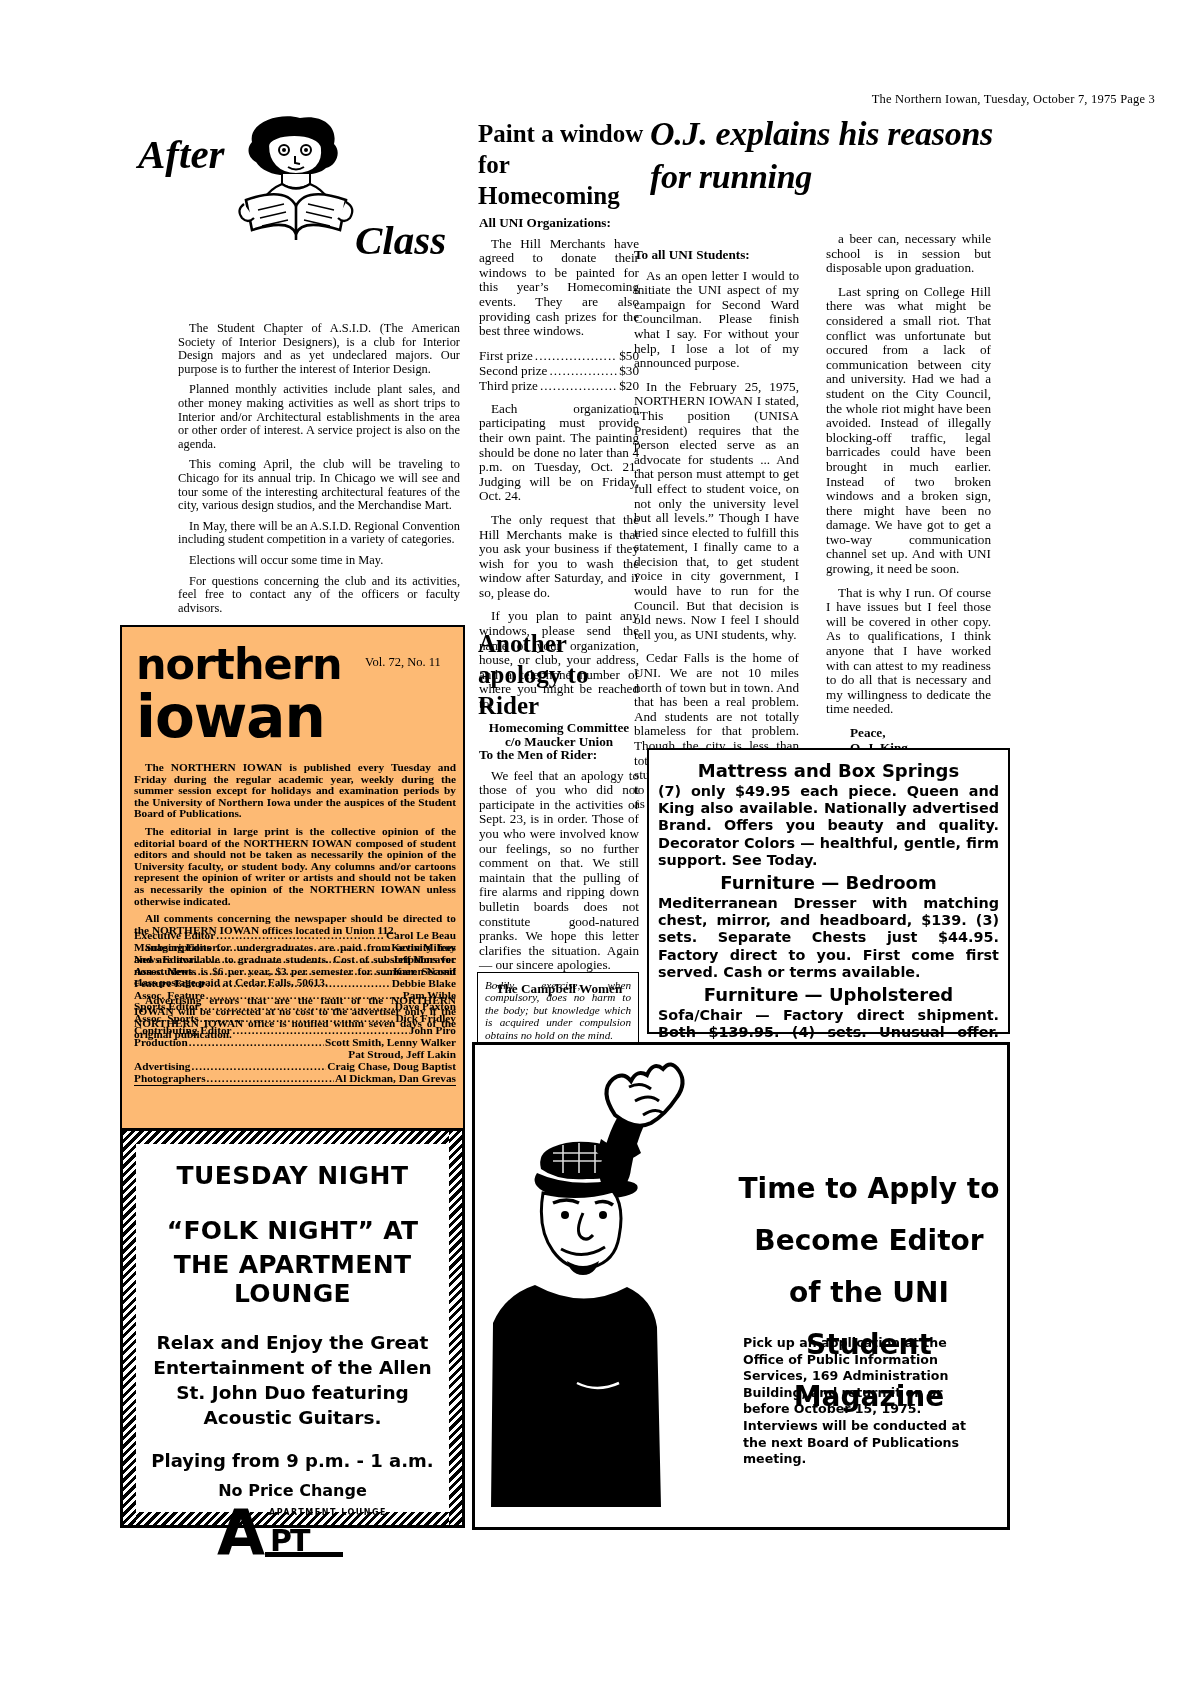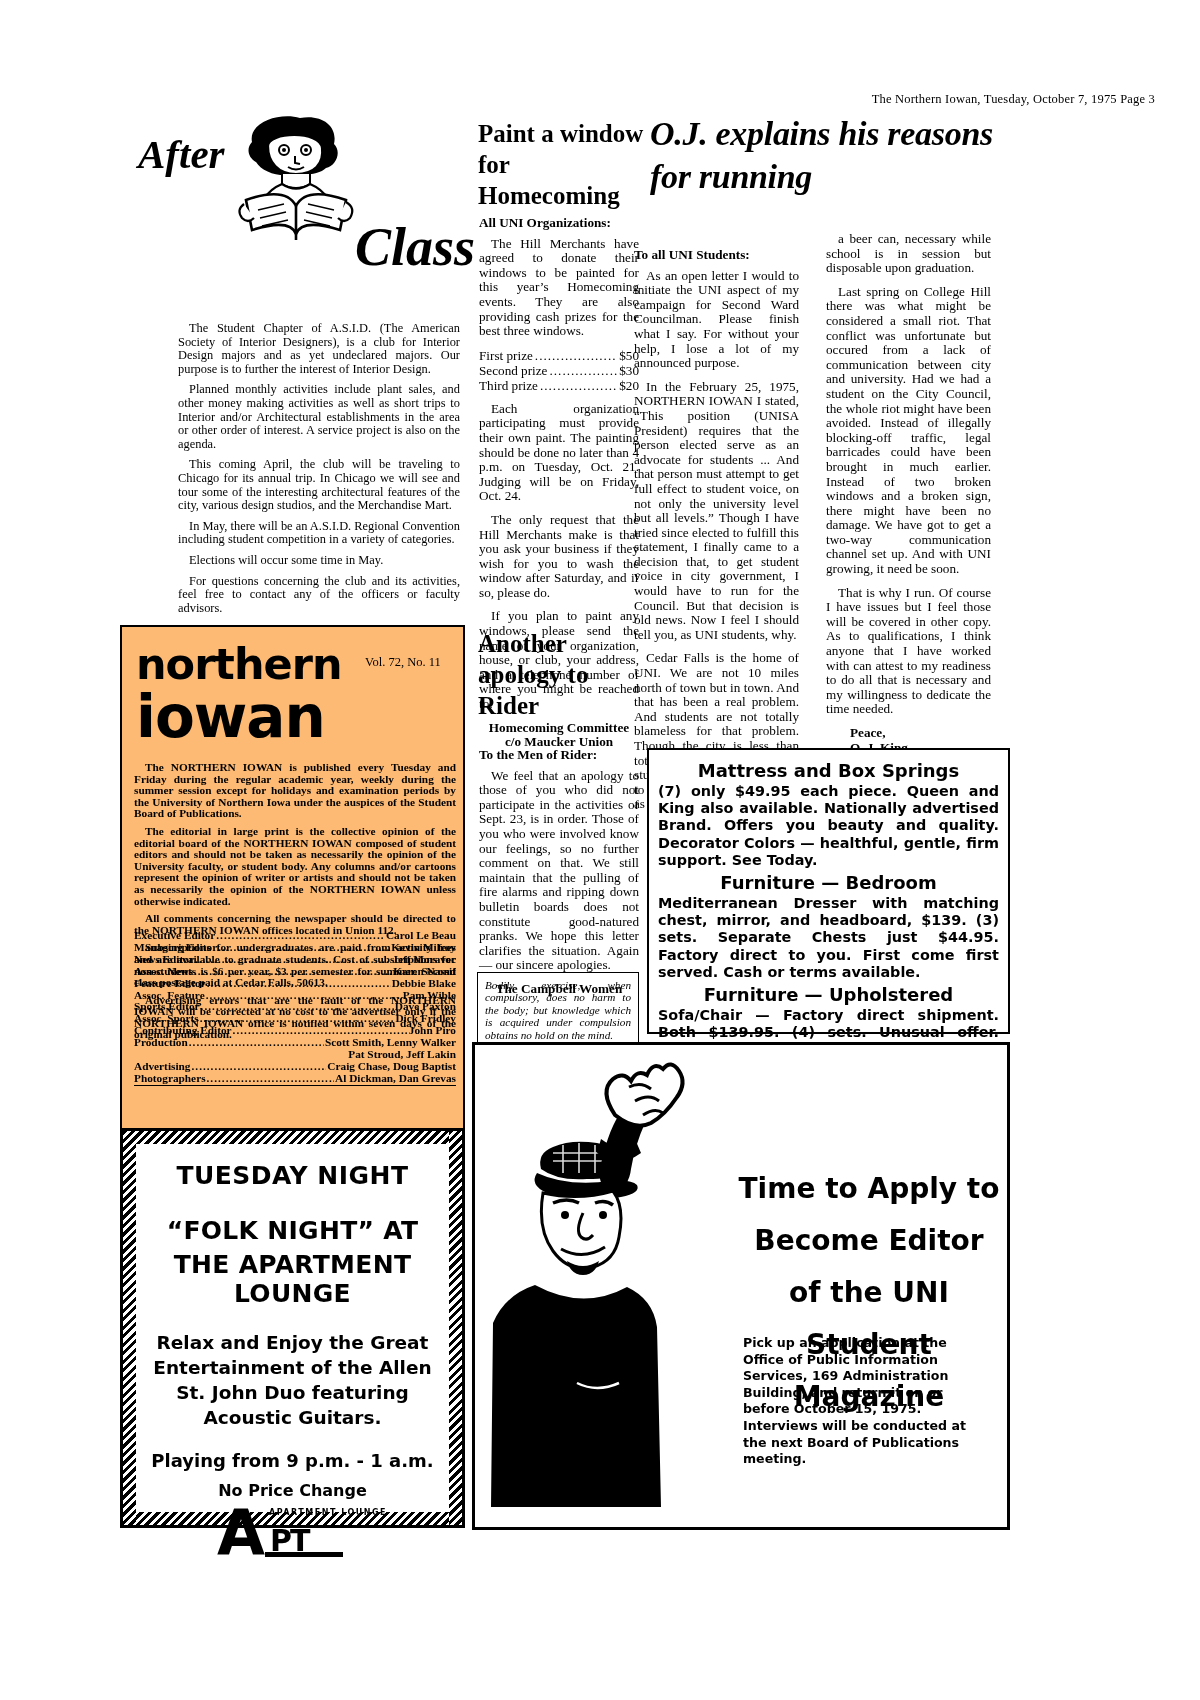--- a/index.html
+++ b/index.html
@@ -10,21 +10,21 @@
   .dateline{position:absolute;left:0;top:92px;width:1155px;text-align:right;font-family:"Liberation Serif",serif;font-size:12.5px;letter-spacing:.2px;}
 
   .body-col{font-family:"Liberation Serif",serif;font-size:12.4px;line-height:13.6px;text-align:justify;}
   .body-col p{margin:0 0 7px 0;text-indent:11px;}
   .serif-col{font-family:"Liberation Serif",serif;font-size:13.2px;line-height:14.6px;text-align:justify;}
   .serif-col p{margin:0 0 9px 0;text-indent:12px;}
   .subhead{font-weight:bold;text-indent:0 !important;margin-bottom:6px !important;}
 
   
   .after-word{position:absolute;left:138px;top:130px;font-family:"Liberation Serif",serif;font-style:italic;font-weight:bold;font-size:41px;}
-  .class-word{position:absolute;left:355px;top:216px;font-family:"Liberation Serif",serif;font-style:italic;font-weight:bold;font-size:54px;}
+  .class-word{position:absolute;left:355px;top:216px;font-family:"Liberation Serif",serif;font-style:italic;font-weight:bold;font-size:41px;}
 
   
   .reader-art{position:absolute;left:210px;top:112px;width:150px;height:130px;}
 
   .asid-body{position:absolute;left:178px;top:322px;width:282px;}
 
   
   .mast-box{position:absolute;left:120px;top:625px;width:345px;height:510px;border:2px solid #000;box-sizing:border-box;background:#fdba74;}
   .mast-northern{position:absolute;left:14px;top:12px;font-family:"DejaVu Sans",sans-serif;font-weight:bold;font-size:43px;letter-spacing:-1px;}
   .mast-iowan{position:absolute;left:14px;top:56px;font-family:"DejaVu Sans",sans-serif;font-weight:bold;font-size:58px;letter-spacing:-1px;}

